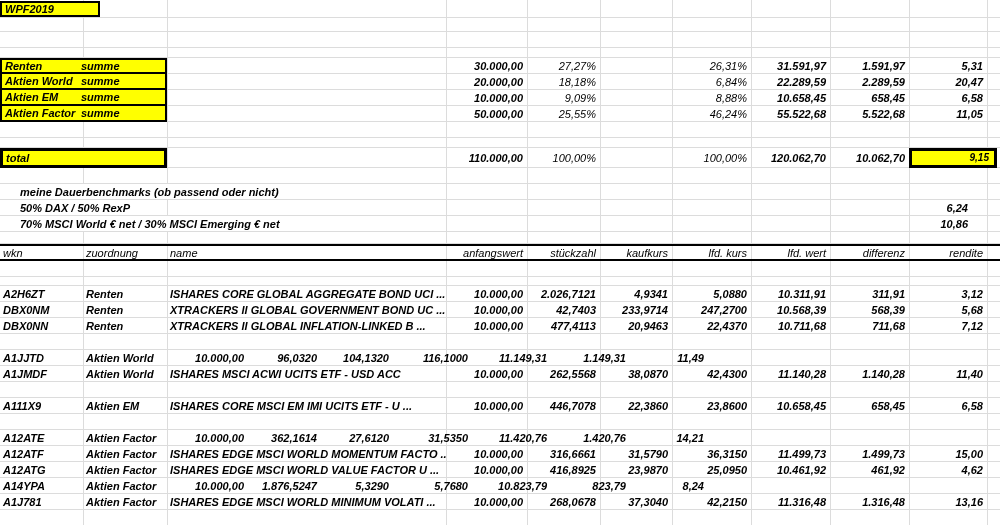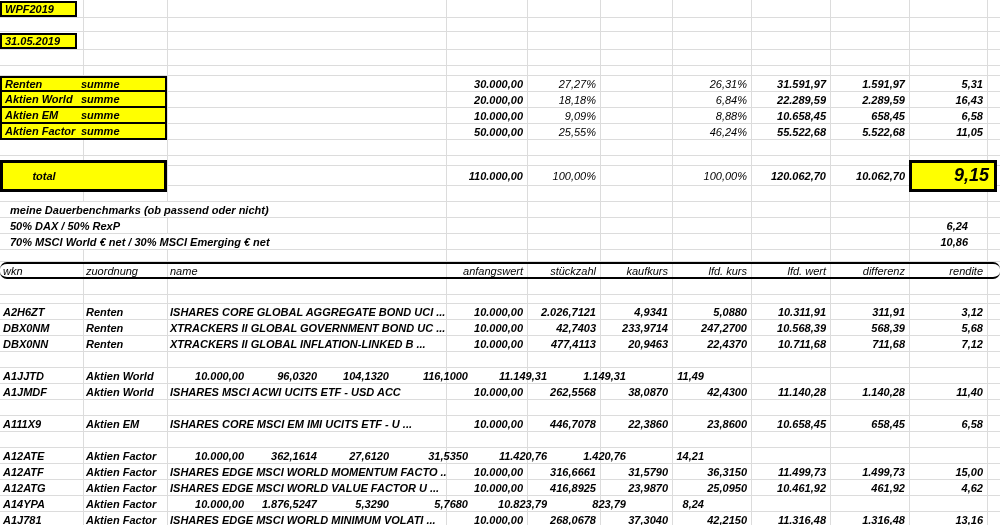--- a/index.html
+++ b/index.html
@@ -27,48 +27,43 @@
   }
   .row{display:flex;align-items:center;border-bottom:1px solid #dcdcdc;box-sizing:border-box;}
   .h9{height:9px}.h10{height:10px}.h12{height:12px}.h14{height:14px}
   .h16{height:16px}.h17{height:17px}.h18{height:18px}.h20{height:20px}
   .c{box-sizing:border-box;height:100%;display:flex;align-items:center;overflow:hidden;white-space:nowrap;}
   .num{justify-content:flex-end;padding-right:4px;}
   .txt{padding-left:3px;}
   .bold{font-weight:bold;}
   .wA{width:83px}.wB{width:84px}.wC{width:279px}.wD{width:81px}.wE{width:73px}
   .wF{width:72px}.wG{width:79px}.wH{width:79px}.wI{width:79px}.wJ{width:78px}
-  .autotxt{background:#fff;padding-left:10px;padding-right:8px;font-weight:bold;}
+  .autotxt{background:#fff;padding-left:20px;padding-right:8px;font-weight:bold;}
   .ybox{background:#ffff00;border:2px solid #000;box-sizing:border-box;height:16px;
         display:flex;align-items:center;font-weight:bold;overflow:hidden;white-space:nowrap;}
-  .ybox-small{width:77px;padding-left:3px;}
+  .ybox-small{width:100px;padding-left:3px;}
   .ybox-wide{width:167px;}
   .ybox .lbl{padding-left:3px;width:79px;box-sizing:border-box;}
   .stack{border-top-width:0;}
-  .total-row .ybox{border-width:3px;height:32px;text-align:center;}
-  .total-value-box{width:88px;justify-content:flex-end;padding-right:5px;font-size:18px;}
-  .header-row{border-top:2px solid #000;border-bottom:2px solid #000;border-radius:7px;}
+  .total-row .ybox{border-width:3px;height:20px;}
+  .total-value-box{width:88px;justify-content:flex-end;padding-right:5px;font-size:10px;}
+  .header-row{border-top:2px solid #000;border-bottom:2px solid #000;}
 </style>
 </head>
 <body>
 
 <div class="sheet">
 
   <div class="row h18">
     <div class="ybox ybox-small">
       <span>WPF2019</span>
     </div>
   </div>
   <div class="row h14"></div>
 
-  <div class="row h18">
-    <div class="ybox ybox-small">
-      <span>31.05.2019</span>
-    </div>
-  </div>
   <div class="row h16"></div>
   <div class="row h10"></div>
 
   <div>
   <div class="row h16">
     <div class="ybox ybox-wide">
       <span class="lbl">Renten</span>
       <span>summe</span>
     </div>
     <div class="c wC"></div>
@@ -86,21 +81,21 @@
       <span class="lbl">Aktien World</span>
       <span>summe</span>
     </div>
     <div class="c wC"></div>
     <div class="c wD num bold">20.000,00</div>
     <div class="c wE num">18,18%</div>
     <div class="c wF num"></div>
     <div class="c wG num">6,84%</div>
     <div class="c wH num bold">22.289,59</div>
     <div class="c wI num bold">2.289,59</div>
-    <div class="c wJ num bold">16,43</div>
+    <div class="c wJ num bold">20,47</div>
   </div>
 
   <div class="row h16">
     <div class="ybox ybox-wide stack">
       <span class="lbl">Aktien EM</span>
       <span>summe</span>
     </div>
     <div class="c wC"></div>
     <div class="c wD num bold">10.000,00</div>
     <div class="c wE num">9,09%</div>

